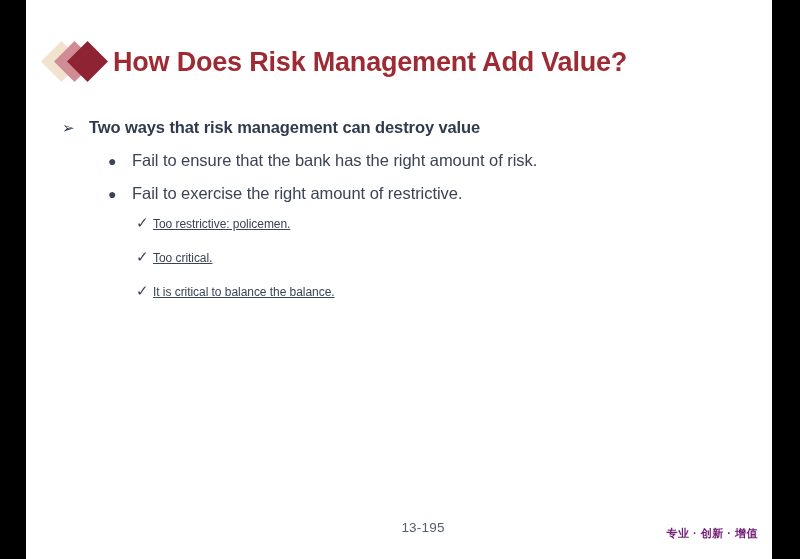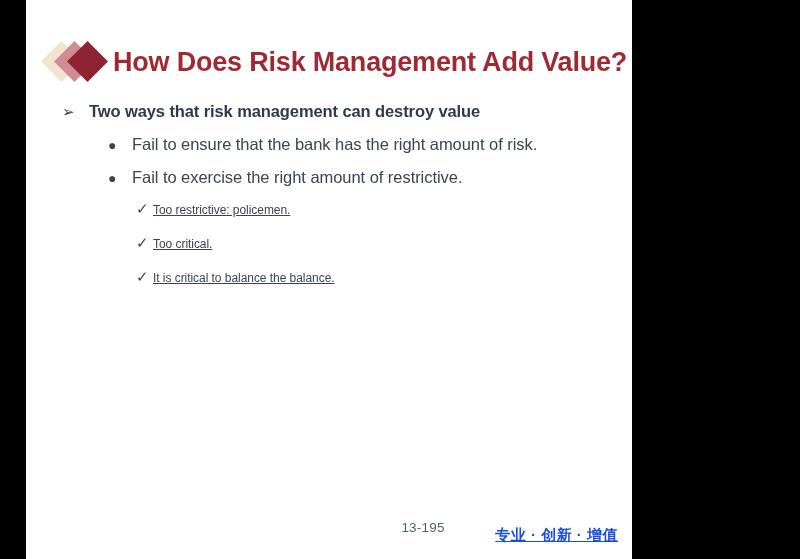--- a/index.html
+++ b/index.html
@@ -28,21 +28,21 @@
     height: 559px;
     background: #000000;
   }
   .letterbox.left  { left: 0;  width: 26px; }
   .letterbox.right { right: 0; width: 28px; }
 
   #slide-canvas {
     position: absolute;
     left: 26px;
     top: 0;
-    width: 606px;
+    width: 746px;
     height: 559px;
     background: #ffffff;
   }
 
   
   #title-block {
     position: absolute;
     left: 0;
     top: 36px;
     height: 52px;
@@ -91,20 +91,21 @@
   }
 
   .bullet-mark {
     flex: 0 0 auto;
     text-align: left;
     line-height: 1;
   }
   .line-text {
     flex: 0 1 auto;
     white-space: nowrap;
+    margin-top: 16px;
   }
 
   
   .lvl1 {
     height: 33px;
     padding-left: 36px;
     color: #2F3B4C;
   }
   .lvl1 .bullet-mark {
     width: 27px;
@@ -160,26 +161,25 @@
     font-size: 13.5px;
     color: #55606E;
     letter-spacing: 0.2px;
     padding-left: 24px;
   }
 
   #brand-logo {
     position: absolute;
     right: 14px;
     top: 526px;
-    font-size: 15px;
+    font-size: 11px;
     font-weight: bold;
-    color: #1d4ed8;
+    color: #701a75;
     letter-spacing: 0.5px;
     white-space: nowrap;
-    text-decoration: underline;
   }
 </style>
 </head>
 <body>
 
 <div id="slide-frame">
 
   <div class="letterbox left"></div>
   <div class="letterbox right"></div>
 

